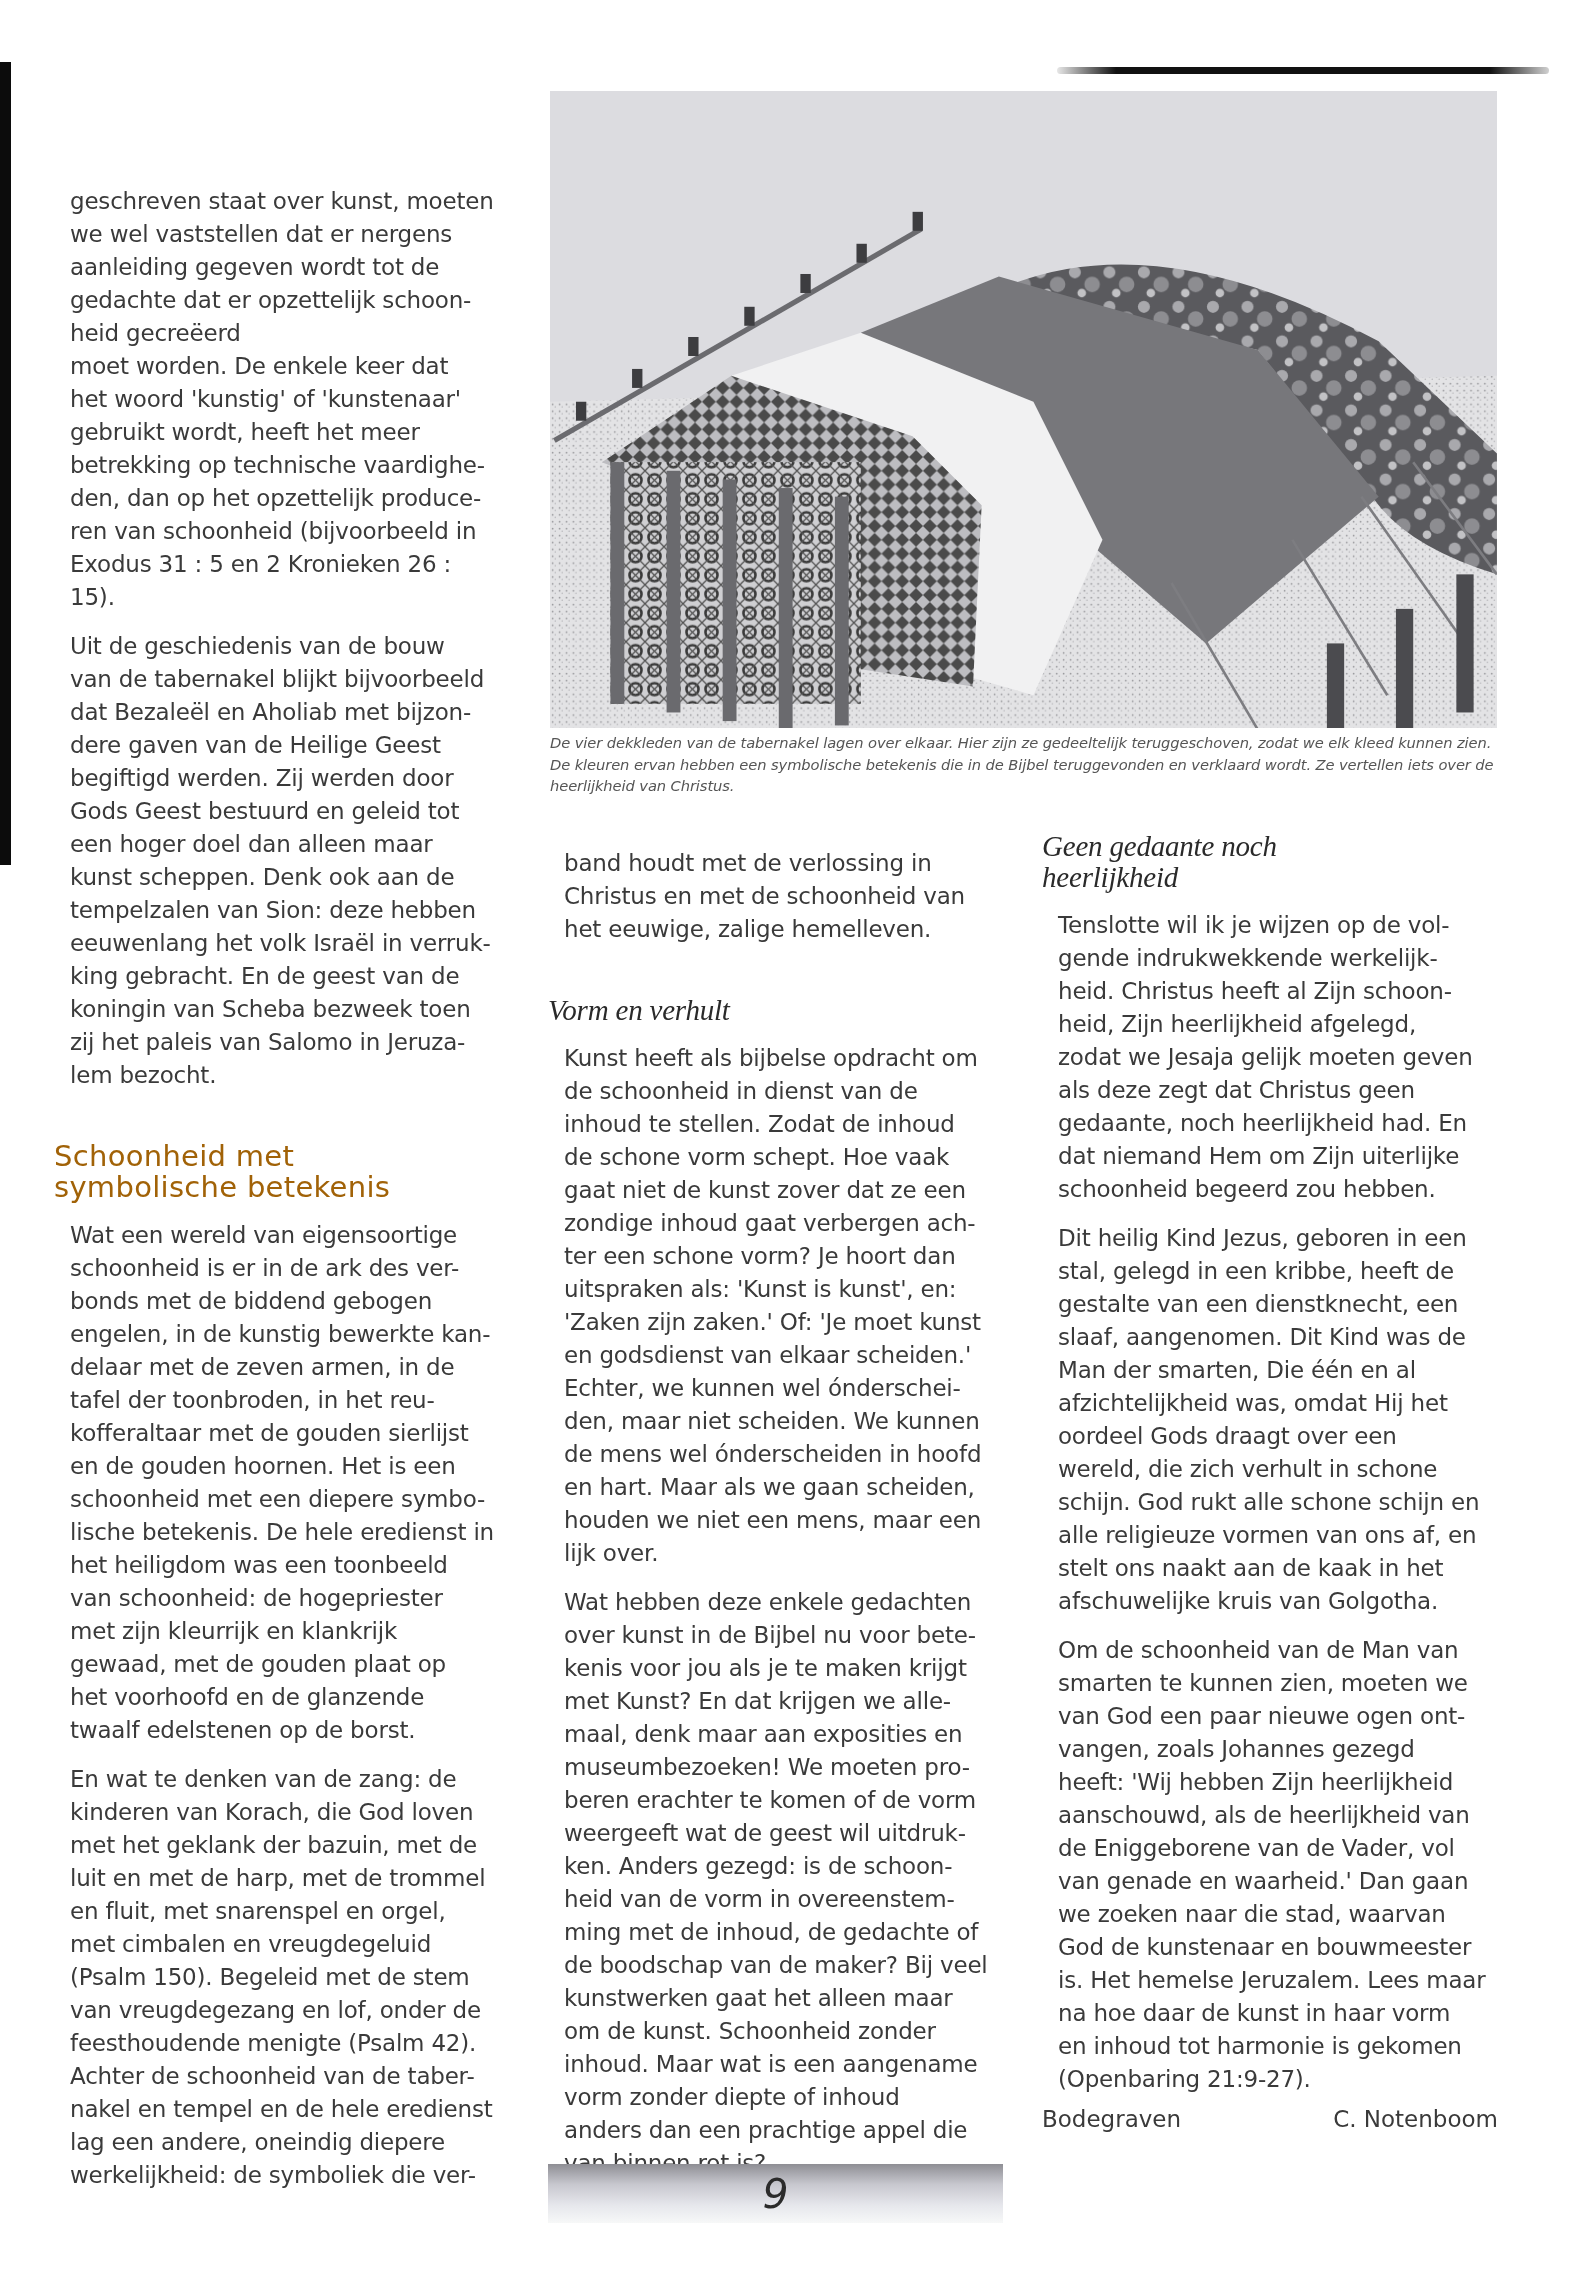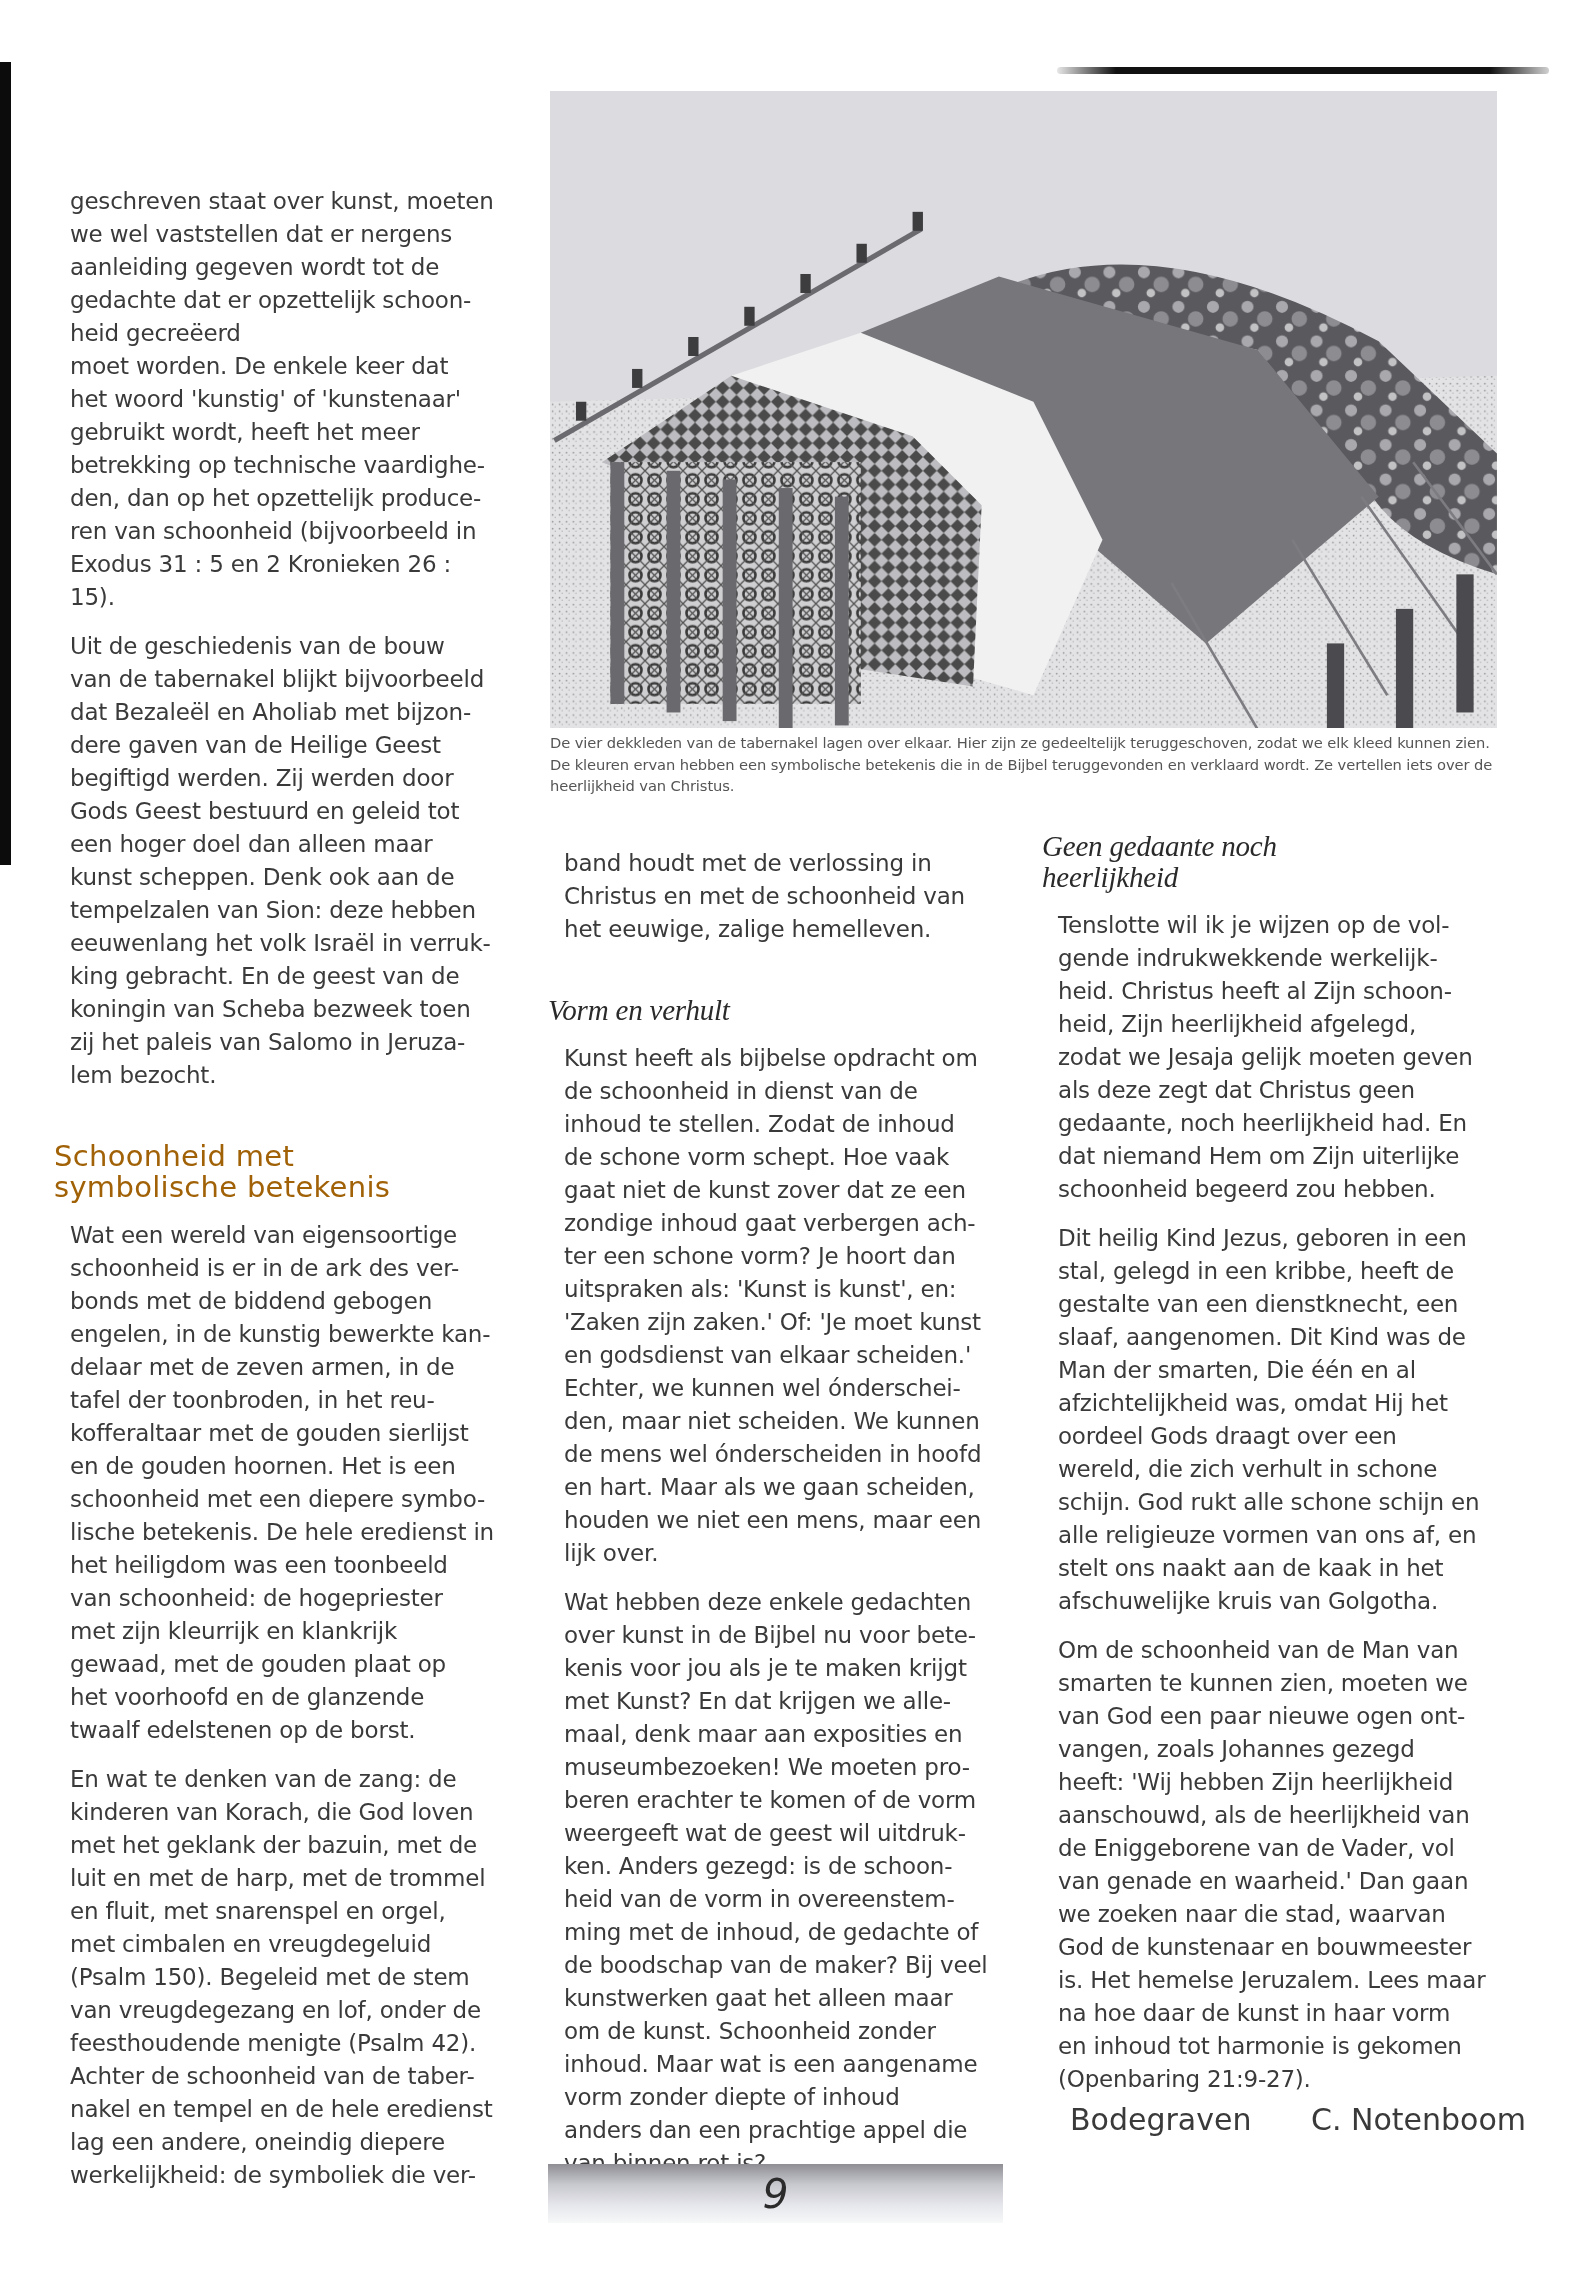--- a/index.html
+++ b/index.html
@@ -15,24 +15,24 @@
   #col-mid { left:548px; top:831px; width:457px; }
   #col-right { left:1042px; top:831px; width:466px; }
   .h-comic { font-family:"DejaVu Sans", sans-serif; font-size:29px; line-height:31px; color:#a16207;
              letter-spacing:0.3px; margin:0; font-weight:normal; }
   .h-italic { font-family:Liberation Serif, serif; font-style:italic; font-size:29px; line-height:31px;
               color:#2a2a2a; margin:0; font-weight:normal; }
   .gap { height:33px; }
   .photo { position:absolute; left:550px; top:91px; width:947px; height:637px;
            background:#d9d9dc; overflow:hidden; }
   .photo svg { display:block; }
-  .caption { position:absolute; left:550px; top:732px; width:949px; 
+  .caption { position:absolute; left:550px; top:732px; width:949px; font-style:italic;
              font-size:14.7px; line-height:21.6px; color:#555; letter-spacing:-0.1px; }
-  .signoff { position:absolute; left:1042px; top:2103px; width:456px; font-size:30px; line-height:33px;
-             display:flex; justify-content:space-between;margin-left:28px; }
+  .signoff { position:absolute; left:1042px; top:2103px; width:456px; font-size:23px; line-height:33px;
+             display:flex; justify-content:space-between; }
   .page-num-box { position:absolute; left:548px; top:2164px; width:455px; height:59px;
                   background:linear-gradient(180deg, #8e8e94 0%, #c8c8cf 35%, #e6e7ec 70%, #f7f8f8 100%); }
   .page-num { position:absolute; left:0; right:0; top:3.5px; text-align:center; font-size:41px;
               font-style:italic; color:#2b2b2b; line-height:52px; }
 </style>
 </head>
 <body>
 
 <div class="left-bar"></div>
 <div class="top-rule"></div>

